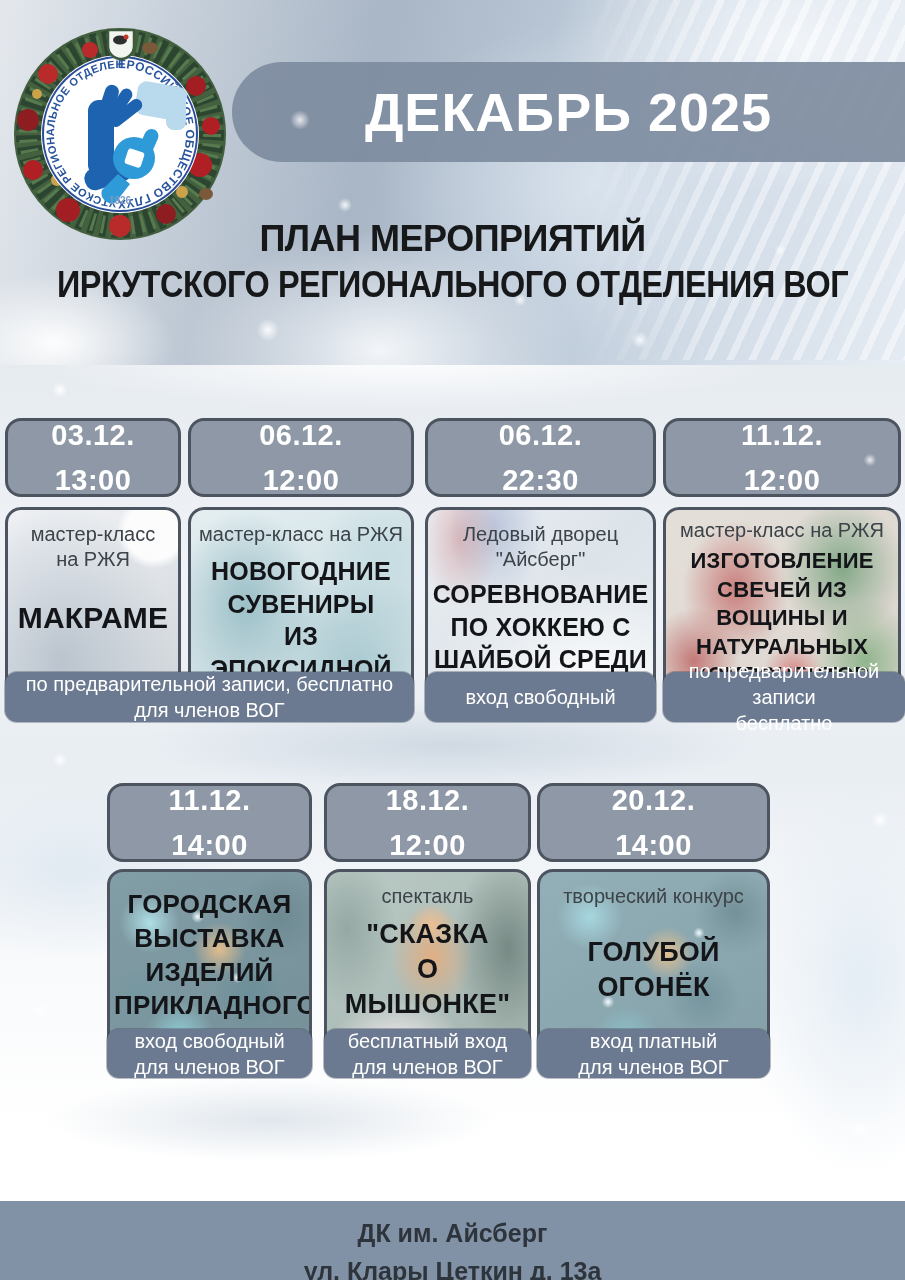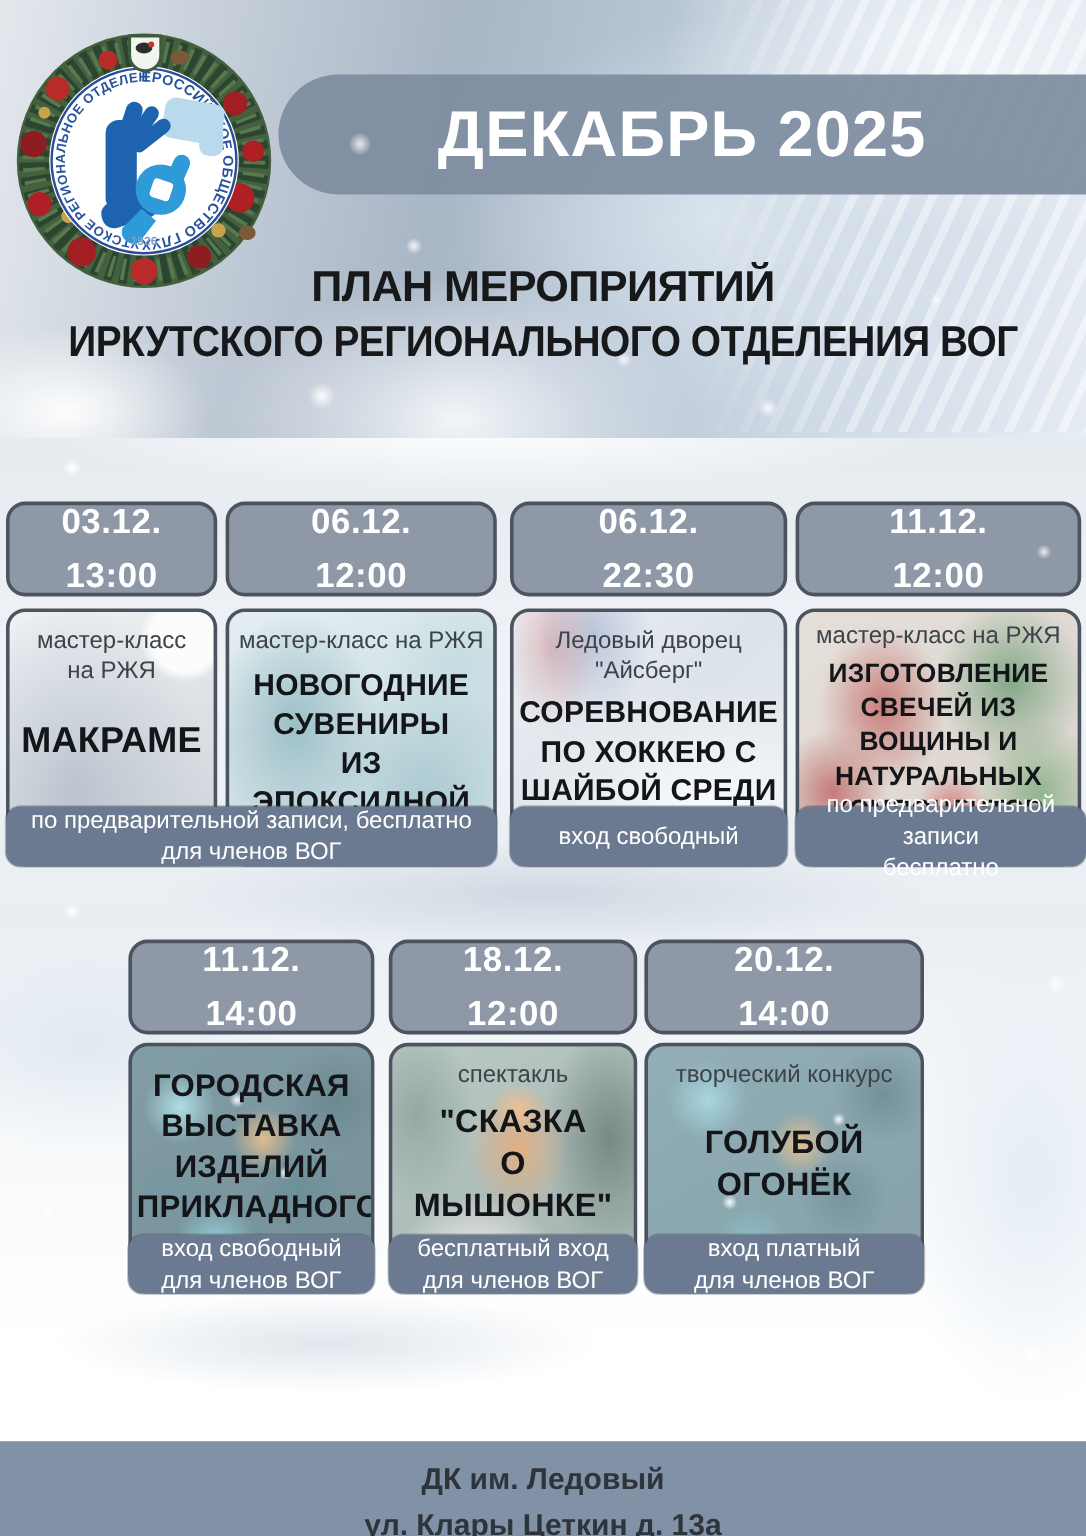--- a/index.html
+++ b/index.html
@@ -358,17 +358,17 @@
 для членов ВОГ</div>
   <div class="abs notebox f6 pre">бесплатный вход
 для членов ВОГ</div>
   <div class="abs notebox f7 pre">вход платный
 для членов ВОГ</div>
 
   <div class="abs bokeh"></div>
 
   <div class="abs bottom-band"></div>
   <div class="abs venue">
-    <div>ДК им. Ледовый</div>
+    <div>ДК им. Айсберг</div>
     <div>ул. Клары Цеткин д. 13а</div>
   </div>
 
 </div>
 
 </body></html>

